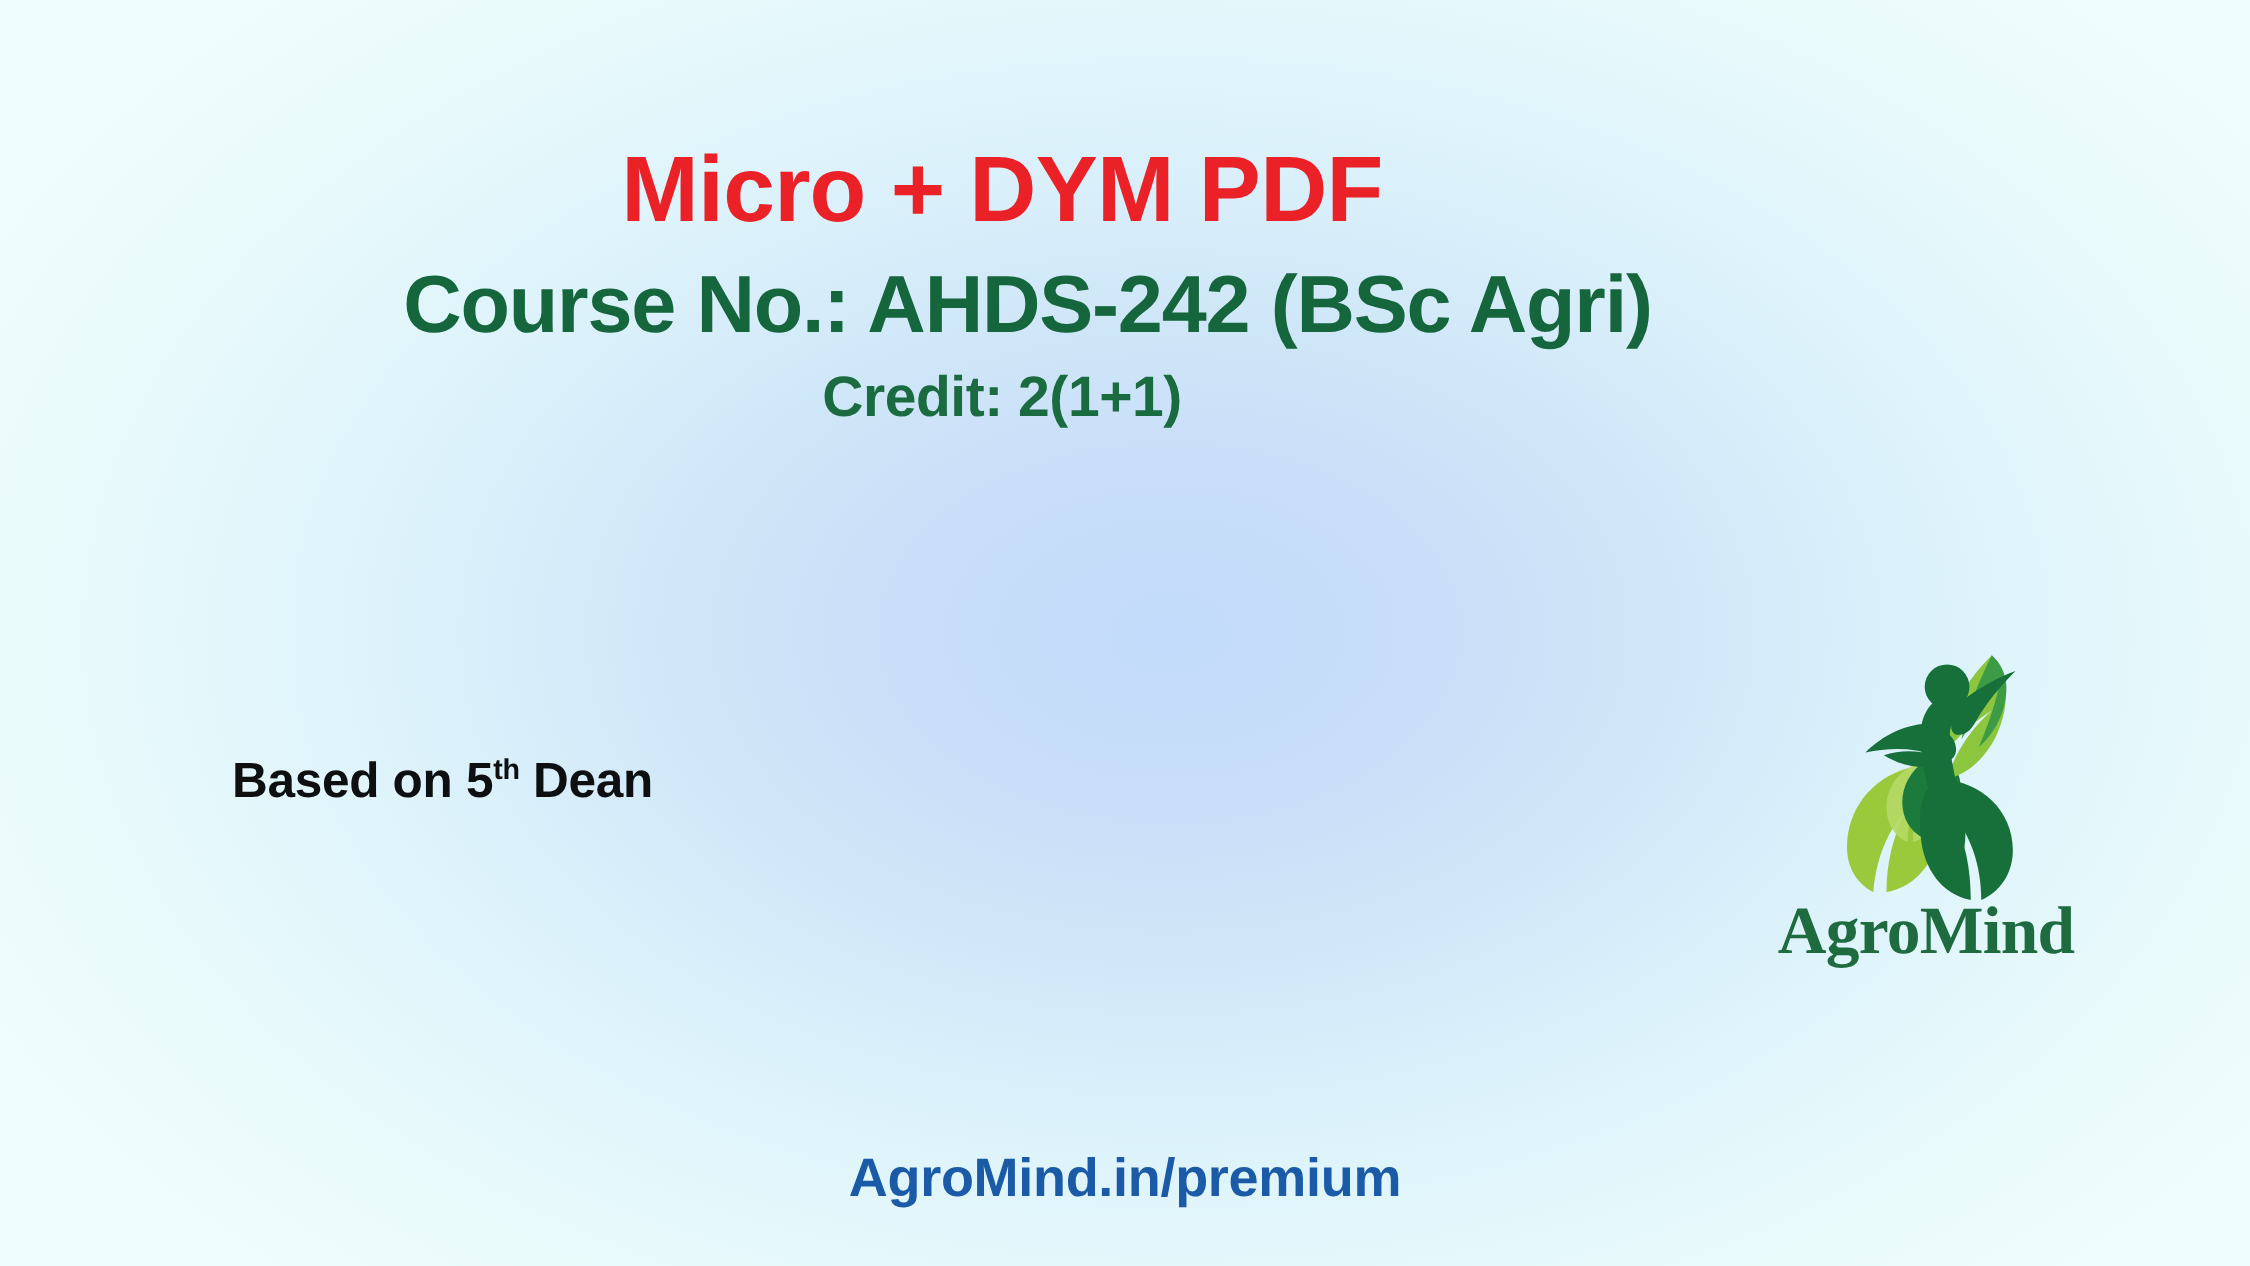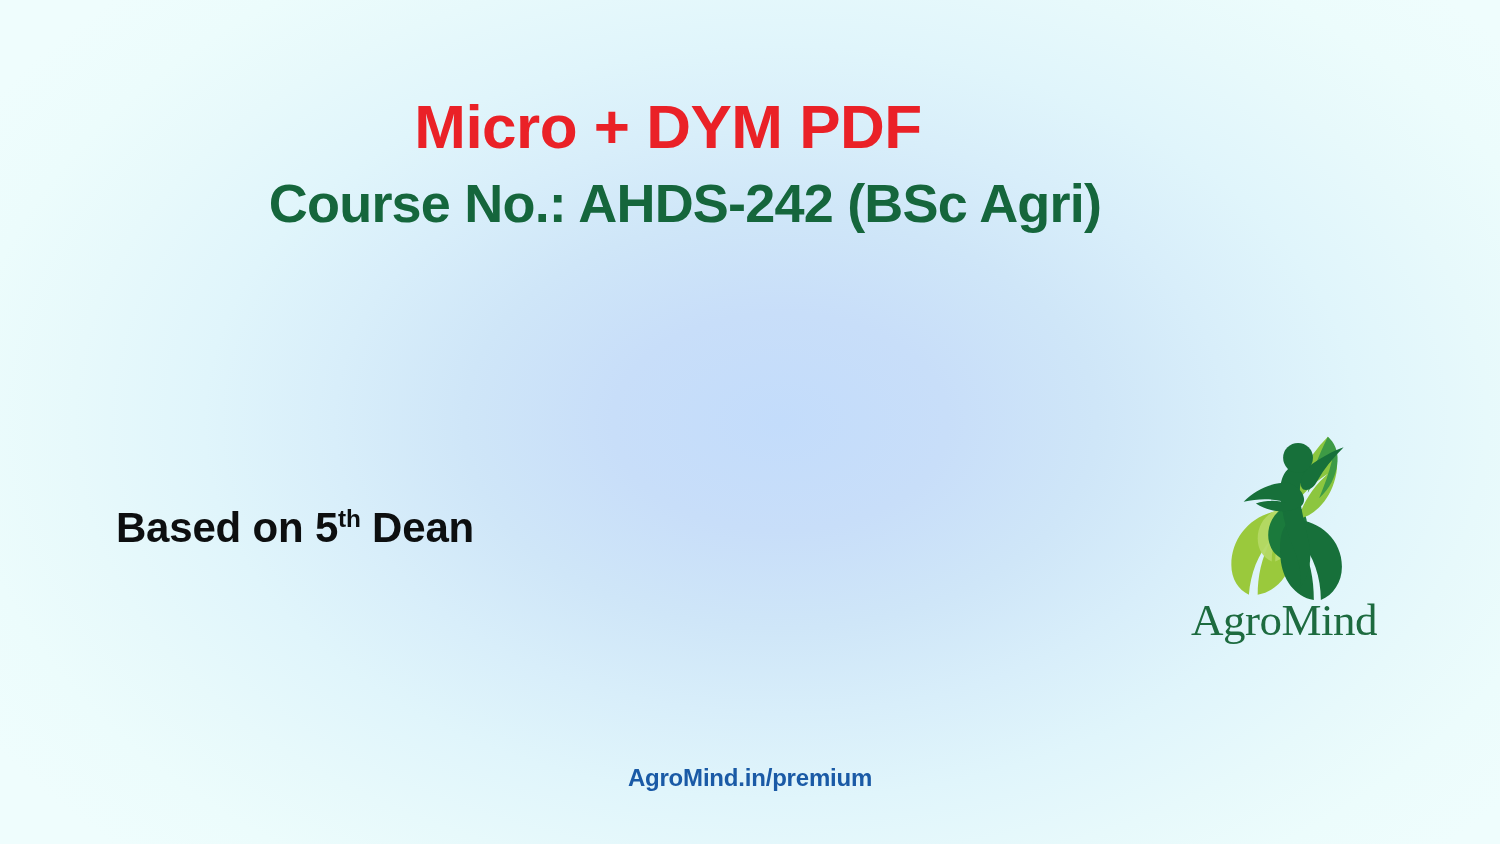--- a/index.html
+++ b/index.html
@@ -83,21 +83,21 @@
   }
 
   
   .syllabus-note {
     position: absolute;
     left: 80px;
     top: 492px;
     width: 430px;
     text-align: center;
     color: #0d0f10;
-    font-size: 42px;
+    font-size: 33px;
     font-weight: 700;
     line-height: 1.72;
     letter-spacing: -0.2px;
   }
   .syllabus-note .ln { display: block; white-space: nowrap; }
   .syllabus-note sup {
     font-size: 0.58em;
     vertical-align: super;
     line-height: 0;
   }
@@ -114,52 +114,53 @@
     display: block;
     margin: 0 auto;
     width: 178px;
     height: 172px;
   }
   .logo-word {
     margin-top: -2px;
     text-align: center;
     font-family: "Liberation Serif", serif;
     font-size: 45px;
-    font-weight: 400;
+    font-weight: 700;
     color: #1d6b3f;
     letter-spacing: -0.5px;
     line-height: 1;
     white-space: nowrap;
   }
 
   
   .footer-url {
     position: absolute;
     left: 0;
     top: 764px;
     width: 1500px;
     text-align: center;
-    font-size: 24px;
+    font-size: 36px;
     font-weight: 700;
     color: #1a5aa6;
     letter-spacing: -0.2px;
     white-space: nowrap;
   }
 </style>
 </head>
 <body>
 
 <div id="poster">
 
   <div class="head-stack">
     <div class="title-main">Micro + DYM PDF</div>
 
     <div class="course-no">Course No.: AHDS-242 (BSc Agri)</div>
 
 
+    <div class="credit">Credit: 2(1+1)</div>
   </div>
 
   <div class="syllabus-note">
     <span class="ln"><span>Based on 5</span><sup>th</sup><span> Dean</span></span>
   </div>
 
   <div class="logo-wrap">
     <svg class="logo-mark" viewBox="0 0 200 196">
 
       <path d="M86 96 C58 104 40 128 40 156 C40 172 48 184 60 190

